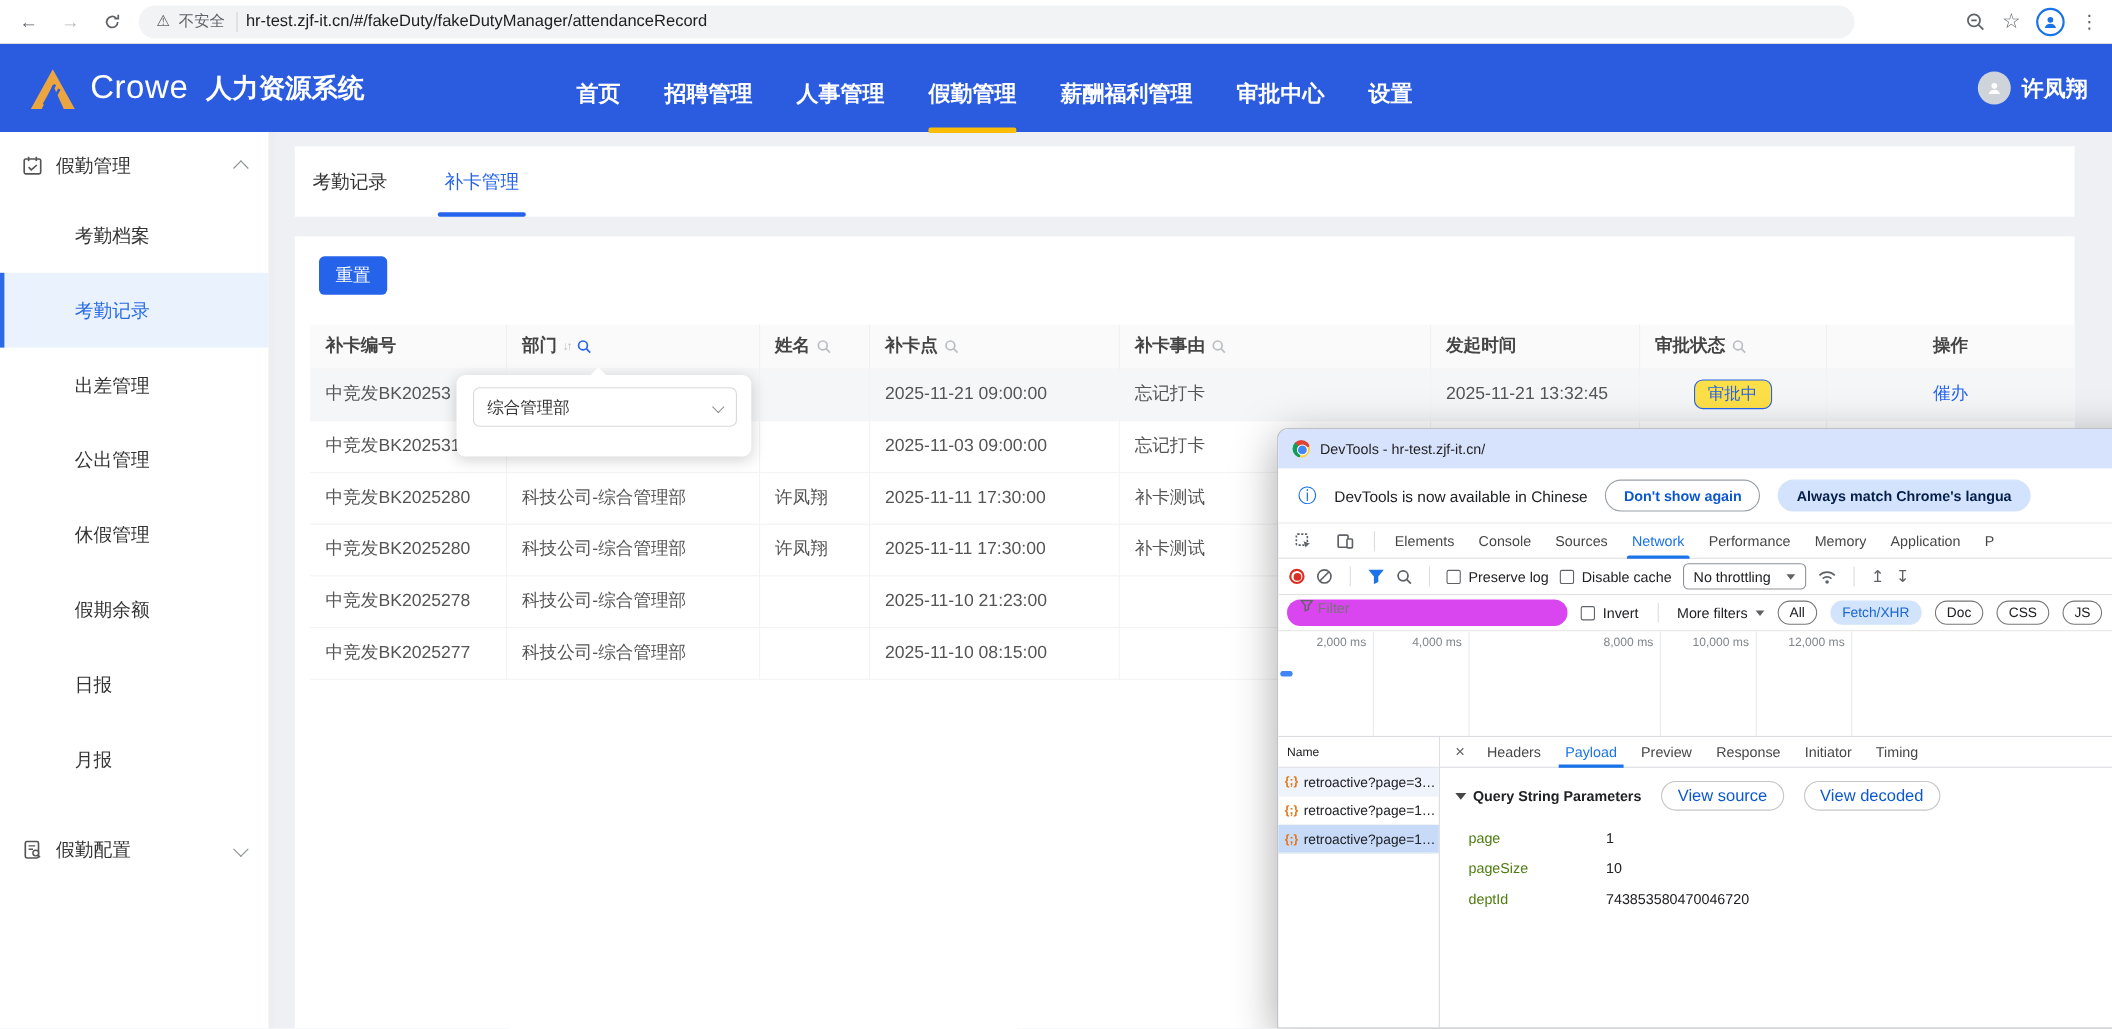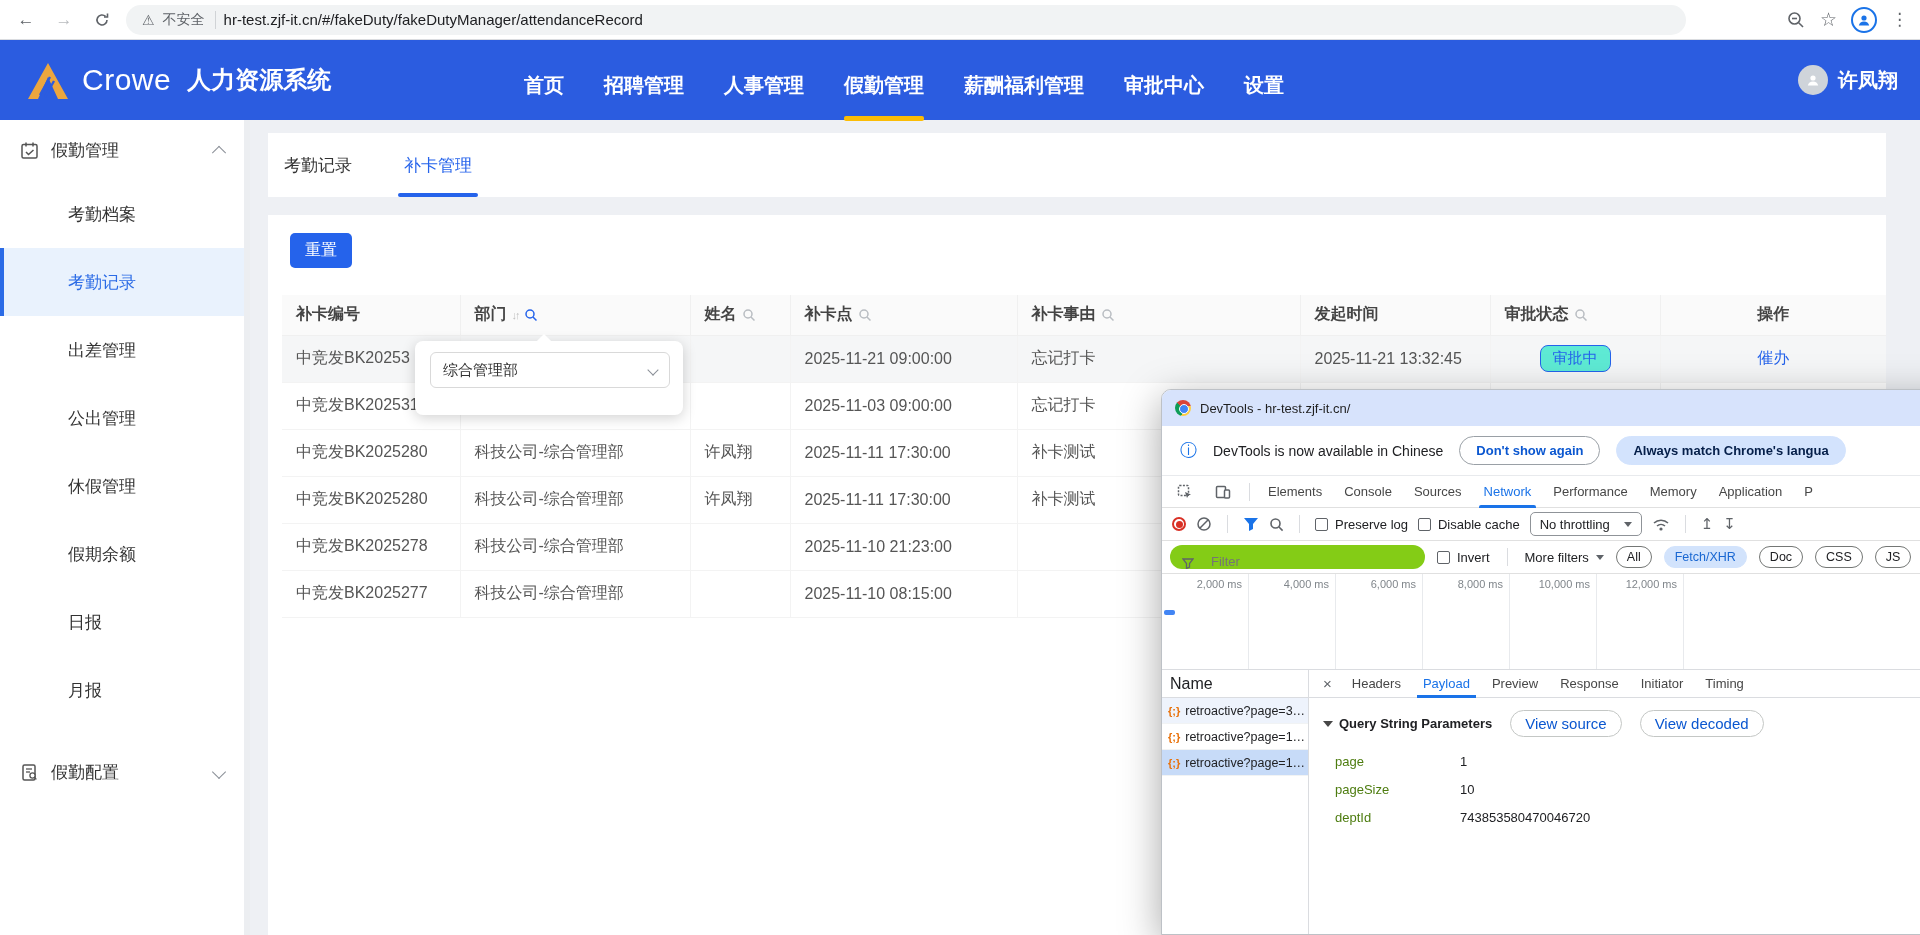--- a/index.html
+++ b/index.html
@@ -55,21 +55,21 @@
   table.grid { position:absolute; left:14px; top:80px; border-collapse:collapse; table-layout:fixed; width:1604px; font-size:16px; }
   .grid th { background:#fafafa; font-weight:600; color:#444; text-align:left; height:40px; padding:0 14px; border:1px solid #f0f0f0; border-top:none; }
   .grid th:first-child { border-left:none; } .grid th:last-child { border-right:none; }
   .grid td { height:47px; padding:0 14px; color:#555; border:1px solid #f3f3f3; background:#fff; white-space:nowrap; overflow:hidden; }
   .grid td:first-child { border-left:none; } .grid td:last-child { border-right:none; }
   .grid tr.hover td { background:#f5f6f7; }
   .th-flex { display:flex; align-items:center; gap:5px; }
   .sorters { font-size:11px; color:#bfbfbf; letter-spacing:-2px; }
   .th-center { justify-content:center; }
   .td-center { text-align:center; }
-  .badge { display:inline-block; border:1px solid #2563eb; color:#2563eb; font-size:15px; padding:3px 12px; border-radius:8px; background:#5eead4; }
+  .badge { display:inline-block; border:1px solid #2563eb; color:#2563eb; font-size:15px; padding:3px 12px; border-radius:8px; background:#fde047; }
   .link-action { color:#2563eb; cursor:pointer;margin-top:18px; }
 
   
   .popover { position:absolute; left:415px; top:341px; width:268px; height:74px; background:#fff; border-radius:8px; box-shadow:0 3px 14px rgba(0,0,0,.18); z-index:50; }
   .popover::before { content:""; position:absolute; left:124px; top:-5px; width:10px; height:10px; background:#fff; transform:rotate(45deg); }
   .pop-select { position:absolute; left:15px; top:11px; width:240px; height:36px; border:1px solid #d9d9d9; border-radius:6px; display:flex; align-items:center; padding:0 12px; font-size:15px; color:#333; cursor:pointer; }
   .pop-select .chev { margin-left:auto; width:8px; height:8px; }
 
   
   .devtools { position:absolute; left:1161px; top:389px; width:900px; height:546px; background:#fff; border:1px solid #bdc1c6; border-top-left-radius:10px; box-shadow:0 10px 40px rgba(0,0,0,.35); z-index:100; overflow:hidden; font-size:13px; color:#202124; }
@@ -87,31 +87,31 @@
   .dt-tab.active::after { content:""; position:absolute; left:4px; right:4px; bottom:0; height:3px; background:#1a73e8; border-radius:2px 2px 0 0; }
   .vsep { width:1px; height:18px; background:#dadce0; margin:0 5px; flex:0 0 auto; }
   .dt-toolbar { position:absolute; left:0; top:118px; right:0; height:33px; border-bottom:1px solid #e0e0e0; display:flex; align-items:center; gap:10px; padding-left:10px; color:#5f6368; }
   .rec { width:14px; height:14px; border-radius:50%; border:2px solid #d93025; display:flex; align-items:center; justify-content:center; }
   .rec::after { content:""; width:7px; height:7px; border-radius:50%; background:#d93025; }
   .cb { width:13px; height:13px; border:1.5px solid #5f6368; border-radius:2px; background:#fff; display:inline-block; flex:0 0 auto; }
   .tb-label { display:flex; align-items:center; gap:7px; font-size:13px; color:#202124; white-space:nowrap; cursor:pointer; }
   .throttle { border:1px solid #8f9398; border-radius:5px; height:24px; display:flex; align-items:center; gap:14px; padding:0 9px; font-size:13px; color:#202124; cursor:pointer; }
   .tri-down { width:0; height:0; border-left:4px solid transparent; border-right:4px solid transparent; border-top:5px solid #5f6368; display:inline-block; }
   .dt-filter { position:absolute; left:0; top:151px; right:0; height:33px; border-bottom:1px solid #e0e0e0; display:flex; align-items:center; gap:12px; padding-left:8px; color:#5f6368; }
-  .filter-box { width:255px; height:24px; background:#84cc16; border:none; outline:none; border-radius:12px; display:flex; align-items:flex-end; gap:17px; padding:0 12px; }
+  .filter-box { width:255px; height:24px; background:#d946ef; border:none; outline:none; border-radius:12px; display:flex; align-items:flex-start; gap:4px; padding:0 12px; }
   .filter-box input { border:none; outline:none; background:transparent; font-size:13px; color:#202124; width:190px; font-family:inherit; }
   .type-pill { border:1px solid #747775; border-radius:999px; padding:3px 10px; font-size:12.5px; color:#202124; white-space:nowrap; cursor:pointer; }
   .type-pill.sel { background:#d2e3fc; border-color:#d2e3fc; color:#1967d2; }
   .dt-overview { position:absolute; left:0; top:184px; right:0; height:96px; border-bottom:1px solid #dadce0; background:#fff; }
   .tl-col { position:absolute; top:0; bottom:0; border-right:1px solid #e8eaed; }
   .tl-label { position:absolute; top:4px; font-size:11px; color:#80868b; text-align:right; width:80px; }
   .tl-bar { position:absolute; left:2px; top:36px; width:11px; height:5px; background:#4285f4; border-radius:2px; }
   .dt-body { position:absolute; left:0; top:280px; right:0; bottom:0; display:flex; }
   .req-list { width:147px; flex:0 0 auto; border-right:1px solid #dadce0; display:flex; flex-direction:column; }
-  .req-head { height:28px; border-bottom:1px solid #dadce0; display:flex; align-items:center; padding-left:8px; font-size:16px; color:#202124; background:#fff; }
+  .req-head { height:28px; border-bottom:1px solid #dadce0; display:flex; align-items:center; padding-left:8px; font-size:11px; color:#202124; background:#fff; }
   .req-row { height:26px; display:flex; align-items:center; gap:5px; padding-left:6px; font-size:12.5px; color:#202124; white-space:nowrap; overflow:hidden; border-bottom:1px solid #f1f3f4; cursor:pointer; }
   .req-row.stripe { background:#eef3fc; }
   .req-row.sel { background:#c7dbf8; }
   .json-ico { color:#e8710a; font-weight:700; font-size:11px; flex:0 0 auto; }
   .req-name { overflow:hidden; text-overflow:ellipsis; }
   .detail { flex:1; display:flex; flex-direction:column; }
   .detail-tabs { height:28px; border-bottom:1px solid #dadce0; display:flex; align-items:center; gap:2px; padding-left:6px; color:#474747; }
   .detail-tab { padding:0 10px; height:28px; display:flex; align-items:center; position:relative; cursor:pointer; }
   .detail-tab.active { color:#1a73e8; }
   .detail-tab.active::after { content:""; position:absolute; left:4px; right:4px; bottom:0; height:2.5px; background:#1a73e8; }
@@ -480,23 +480,20 @@
 
   </div>
 
   <div class="dt-overview">
     <div class="tl-col" style="left:0; width:87px;">
         <span class="tl-label" style="right:6px;">2,000 ms</span>
       </div>
     <div class="tl-col" style="left:87px; width:87px;">
         <span class="tl-label" style="right:6px;">4,000 ms</span>
       </div>
-    <div class="tl-col" style="left:174px; width:87px;">
-        <span class="tl-label" style="right:6px;">6,000 ms</span>
-      </div>
     <div class="tl-col" style="left:261px; width:87px;">
         <span class="tl-label" style="right:6px;">8,000 ms</span>
       </div>
     <div class="tl-col" style="left:348px; width:87px;">
         <span class="tl-label" style="right:6px;">10,000 ms</span>
       </div>
     <div class="tl-col" style="left:435px; width:87px;">
         <span class="tl-label" style="right:6px;">12,000 ms</span>
       </div>
     <span class="tl-bar"></span>

